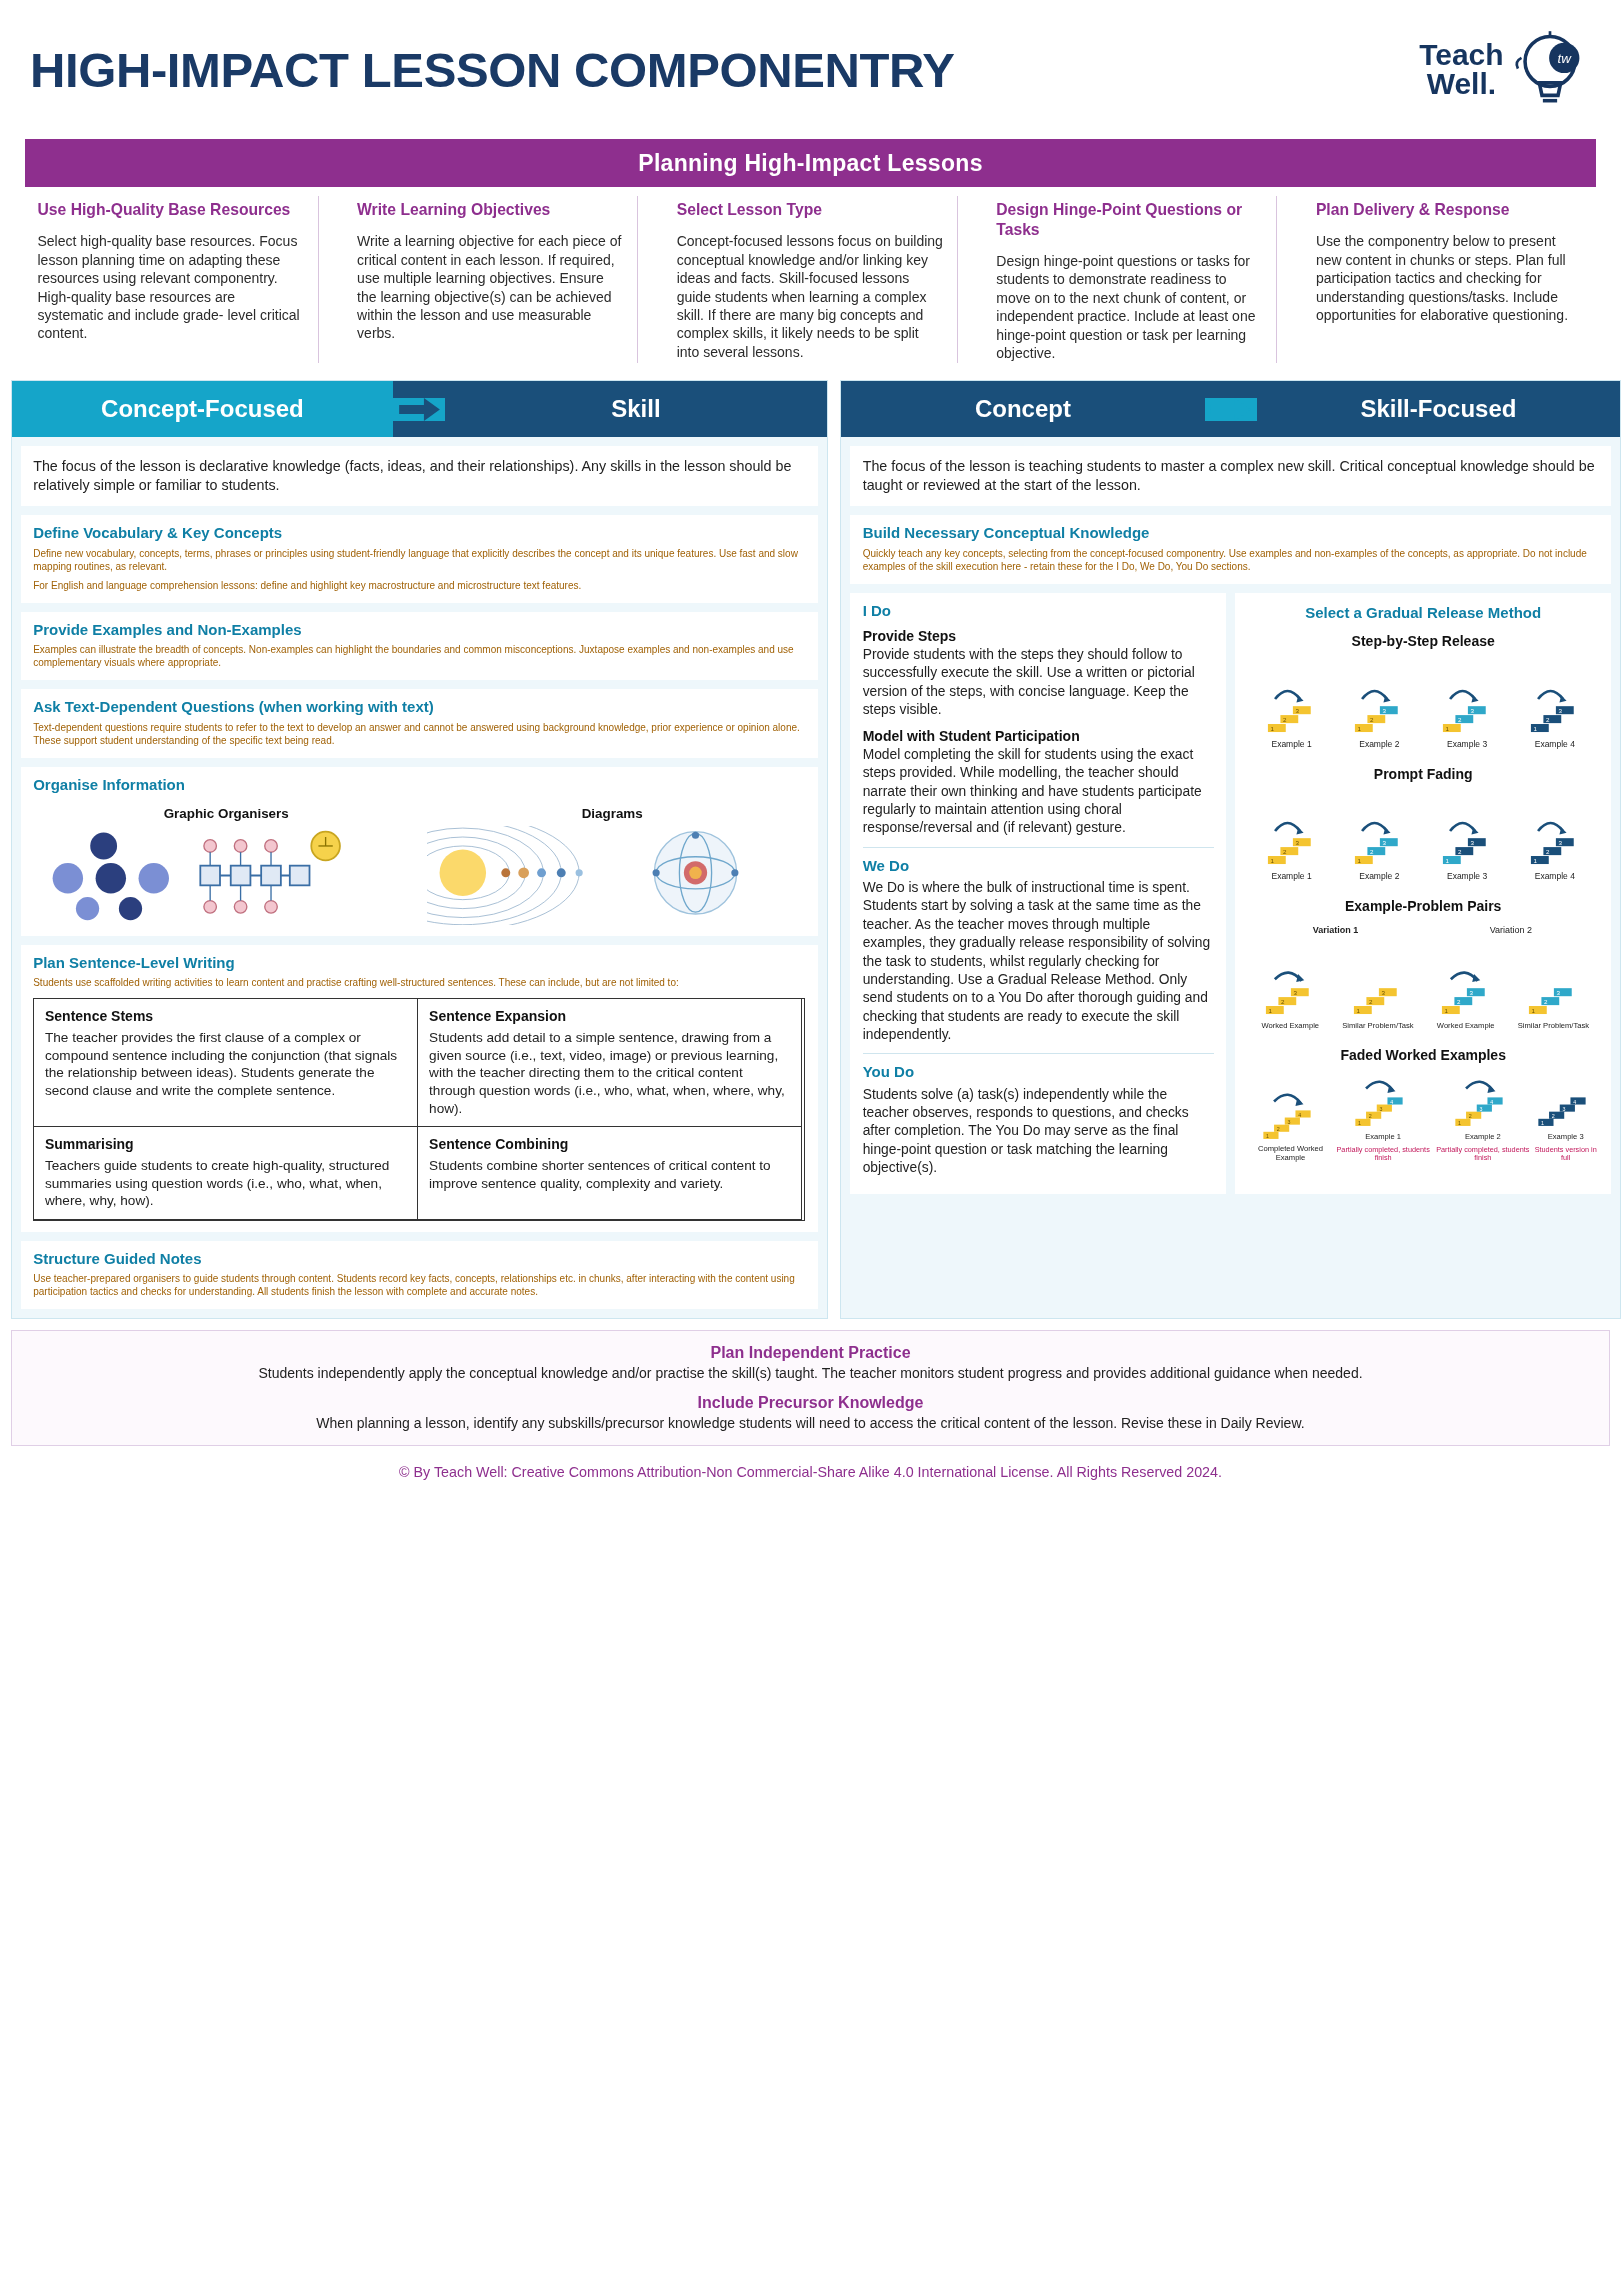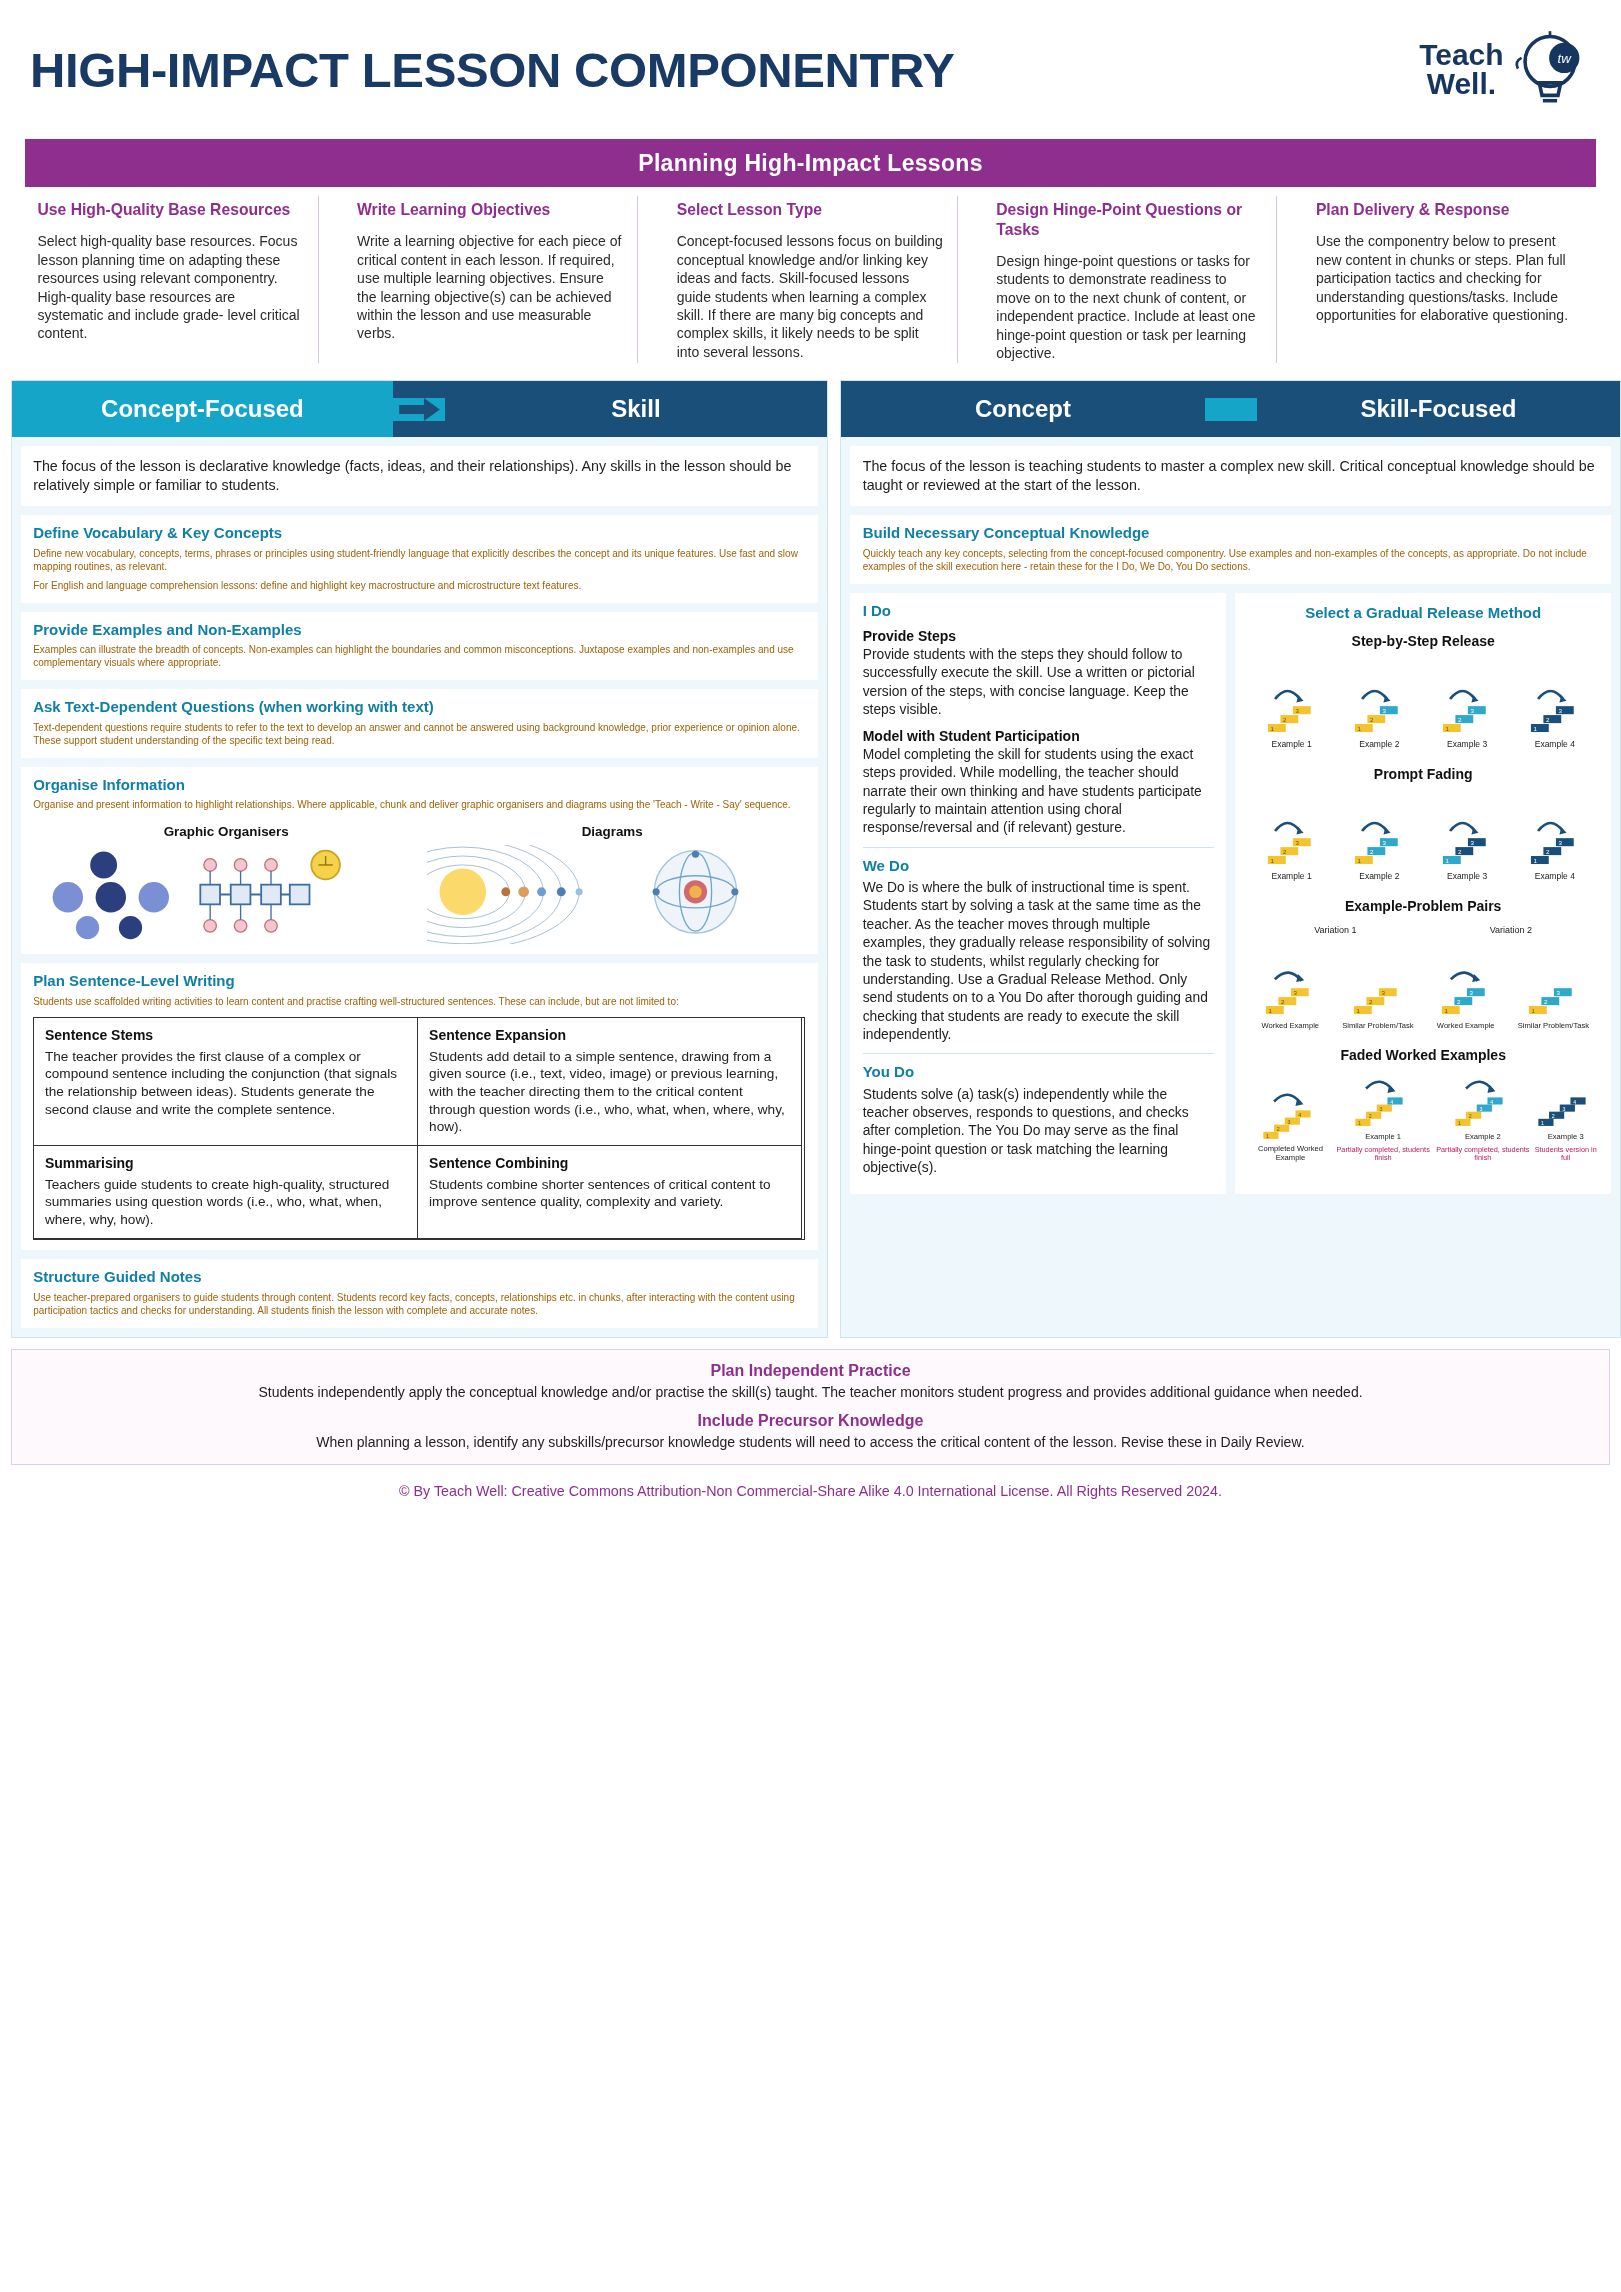--- a/index.html
+++ b/index.html
@@ -243,21 +243,20 @@
         <p>Examples can illustrate the breadth of concepts. Non-examples can highlight the boundaries and common misconceptions. Juxtapose examples and non-examples and use complementary visuals where appropriate.</p>
       </div>
 
       <div class="sect">
         <h4>Ask Text-Dependent Questions (when working with text)</h4>
         <p>Text-dependent questions require students to refer to the text to develop an answer and cannot be answered using background knowledge, prior experience or opinion alone.  These support student understanding of the specific text being read.</p>
       </div>
 
       <div class="sect">
         <h4>Organise Information </h4>
-        <p>Organise and present information to highlight relationships. Where applicable, chunk and deliver graphic organisers and diagrams using the 'Teach - Write - Say' sequence.</p>
 
         <div class="figrow">
           <div class="figcol">
             <div class="figtitle">Graphic Organisers</div>
             <svg width="358" height="99" viewBox="0 0 400 110">
               <circle cx="70" cy="22" r="15" fill="#2b3f7e"></circle>
               <circle cx="30" cy="58" r="17" fill="#7b8fd4"></circle>
               <circle cx="78" cy="58" r="17" fill="#2b3f7e"></circle>
               <circle cx="126" cy="58" r="17" fill="#7b8fd4"></circle>
               <circle cx="52" cy="92" r="13" fill="#7b8fd4"></circle>
@@ -505,21 +504,21 @@
                     <text x="41" y="46" font-size="7" fill="#ffffff">3</text>
                 </svg>
                 <div class="stairlabel">Example 4</div>
               </div>
             </div>
           </div>
 
           <div class="method">
             <div class="mt">Example-Problem Pairs</div>
             <div style="display:flex;justify-content:space-around;margin-bottom:1.8px;">
-              <div class="stairlabel" style="font-size:9px;width:46%;">Variation 1</div>
+              <div class="stairlabel" style="font-size:9px;width:46%;font-weight:bold;">Variation 1</div>
               <div class="stairlabel" style="font-size:9px;width:46%;">Variation 2</div>
             </div>
             <div class="stairrow">
               <div class="stairgroup">
                 <svg width="66" height="63" viewBox="0 0 74 70">
                   <path d="M20 28 q16 -16 30 2" fill="none" stroke="#1a4f7a" stroke-width="3"></path>
                   <path d="M46 22 l7 7 l-9 2 z" fill="#1a4f7a"></path>
                   <rect x="10" y="58" width="20" height="9" fill="#f4c430"></rect>
                     <text x="13" y="66" font-size="7" fill="#6b5200">1</text>
                   <rect x="24" y="48" width="20" height="9" fill="#f4c430"></rect>

